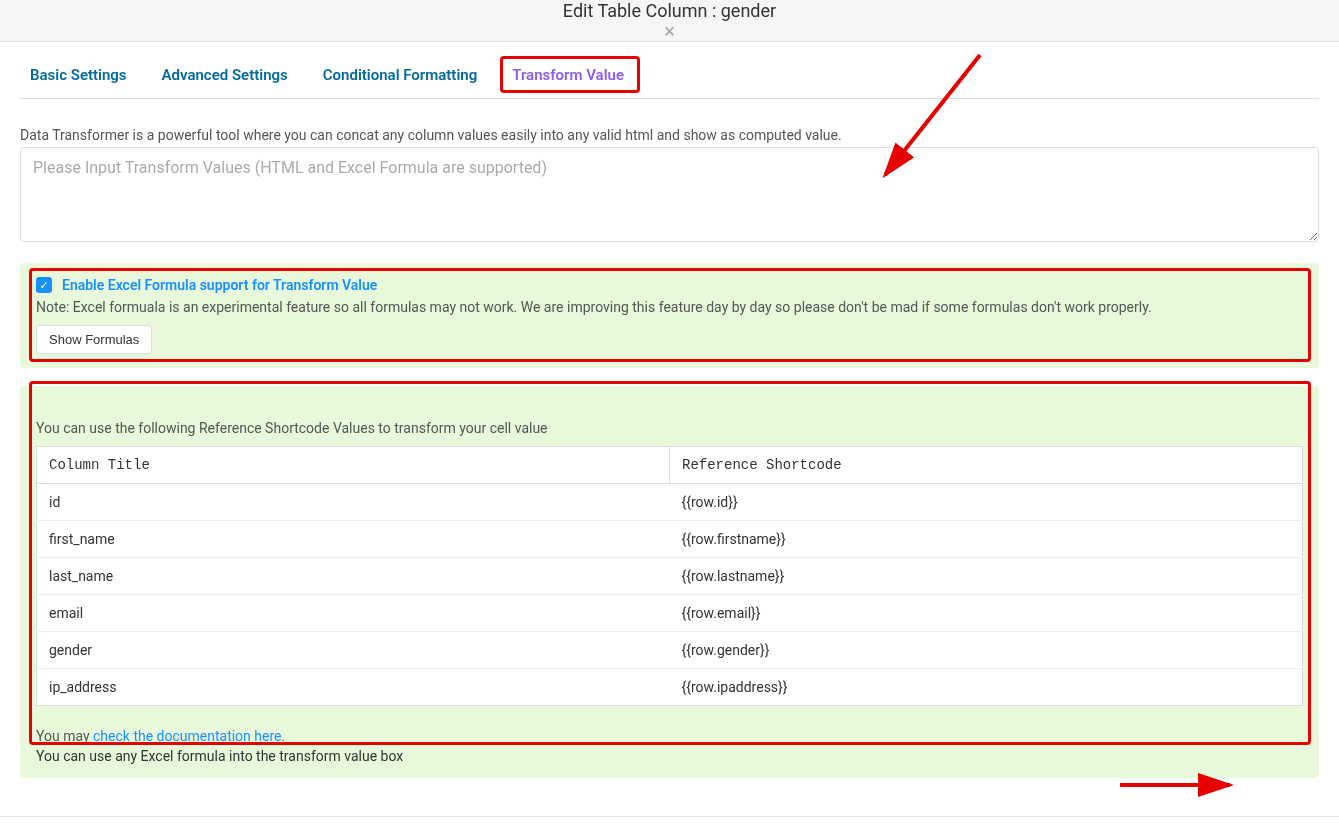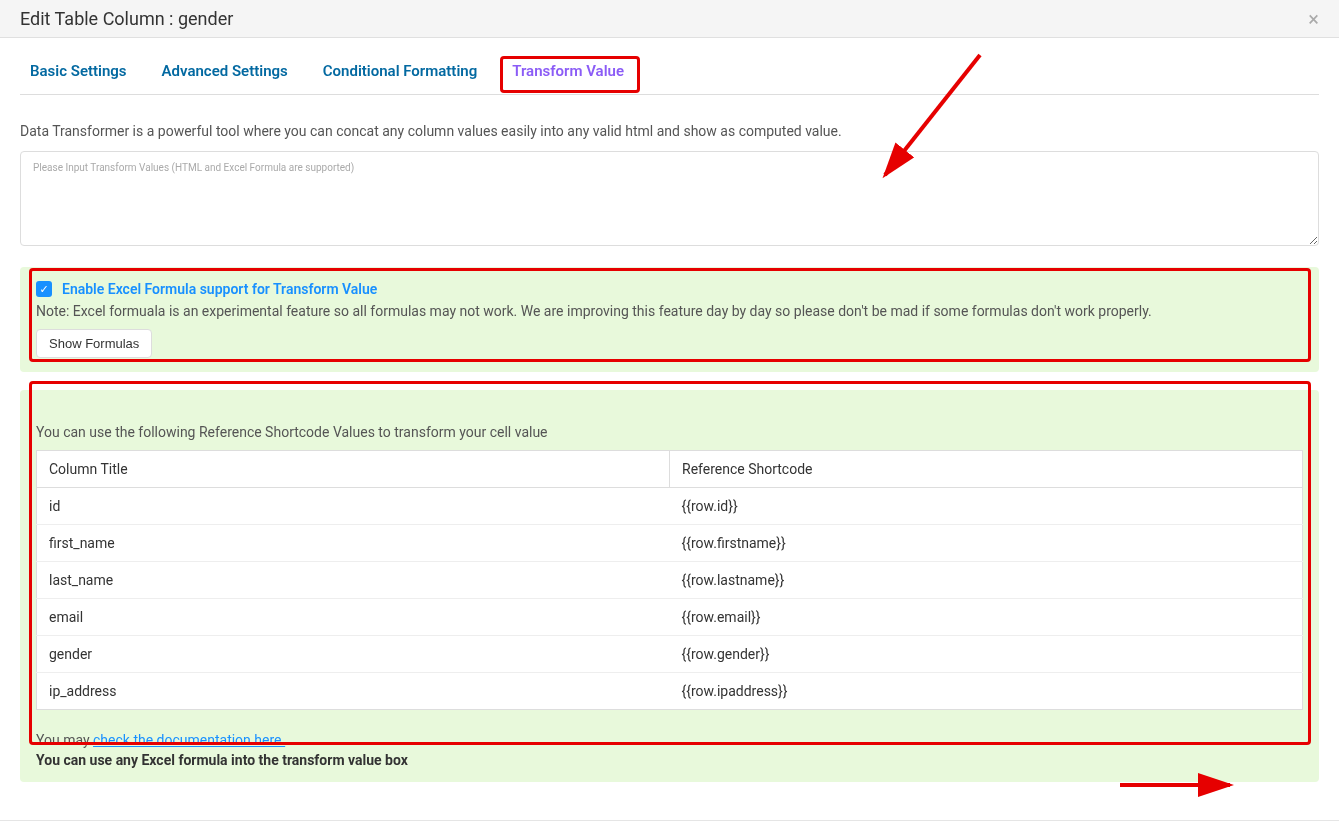--- a/index.html
+++ b/index.html
@@ -5,24 +5,25 @@
   * { box-sizing: border-box; margin: 0; padding: 0; }
   body {
     font-family: -apple-system, BlinkMacSystemFont, "Segoe UI", Roboto, "Helvetica Neue", Arial, sans-serif;
     font-size: 14px;
     color: #333;
     background: #fff;
   }
   .header {
     background: #f5f5f5;
     border-bottom: 1px solid #e0e0e0;
-    padding: 8px 20px;
+    padding: 0 20px;
     display: flex;
     justify-content: space-between;
     align-items: center;
+    flex-direction: column;
   }
   .header-title {
     font-size: 18px;
     font-weight: 400;
     color: #333;
   }
   .close-icon {
     font-size: 20px;
     color: #aaa;
     cursor: pointer;
@@ -44,30 +45,30 @@
     font-size: 15px;
     font-weight: 600;
     color: #0369a1;
     cursor: pointer;
     white-space: nowrap;
   }
   .tab.active {
     color: #8b5cf6;
   }
   .description {
-    margin: 28px 0 12px 0;
+    margin: 28px 0 4px 0;
     font-size: 14px;
     color: #555;
   }
   .textarea {
     width: 100%;
     border: 1px solid #ddd;
     border-radius: 4px;
     padding: 10px 12px;
-    font-size: 10px;
+    font-size: 16px;
     min-height: 95px;
     resize: vertical;
     font-family: inherit;
     color: #333;
   }
   .textarea::placeholder { color: #aaa; }
   .green-panel {
     background: #e8f9db;
     border-radius: 4px;
     padding: 14px 16px;
@@ -125,36 +126,37 @@
     text-align: left;
     padding: 10px 12px;
     font-size: 14px;
     color: #333;
     border-bottom: 1px solid #eee;
   }
   th {
     font-weight: 400;
     border: 1px solid #ddd;
     border-bottom: 1px solid #ddd;
+    font-family: Liberation Mono, monospace;
   }
   table { border: 1px solid #ddd; }
   tbody tr td { border-bottom: 1px solid #eee; }
   tbody tr:last-child td { border-bottom: none; }
   .doc-line {
     margin-top: 22px;
     font-size: 14px;
     color: #555;
   }
   .doc-link {
     color: #1890ff;
     text-decoration: underline;
     cursor: pointer;
   }
   .bold-note {
-    font-weight: 700;
+    font-weight: 400;
     color: #333;
     margin-top: 4px;
     font-size: 14px;
   }
   .footer {
     border-top: 1px solid #e5e5e5;
     margin-top: 18px;
     padding: 14px 20px 30px 20px;
     display: flex;
     justify-content: flex-end;

